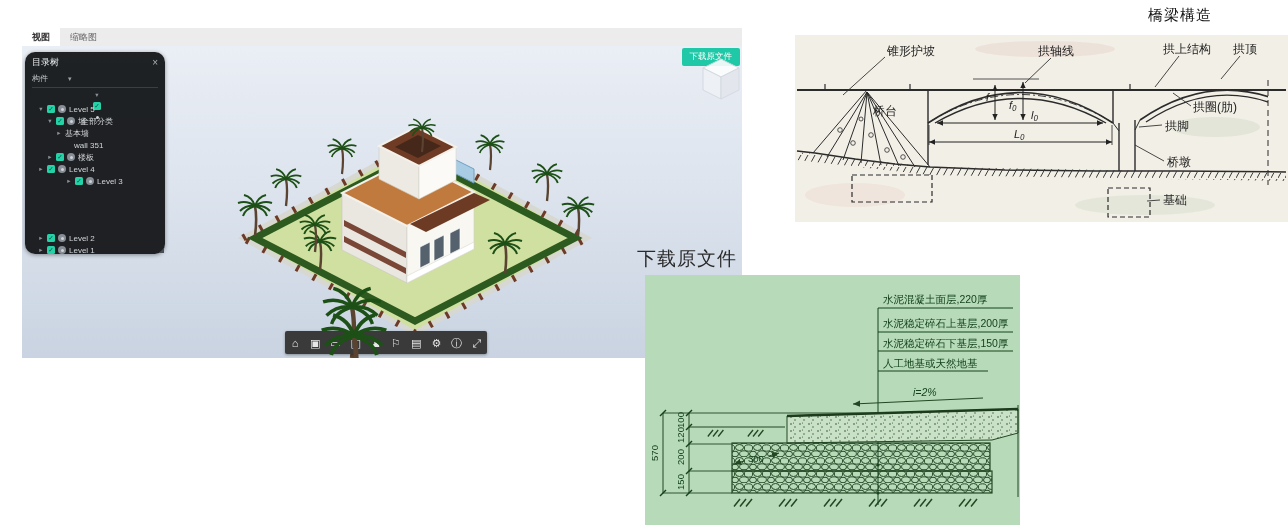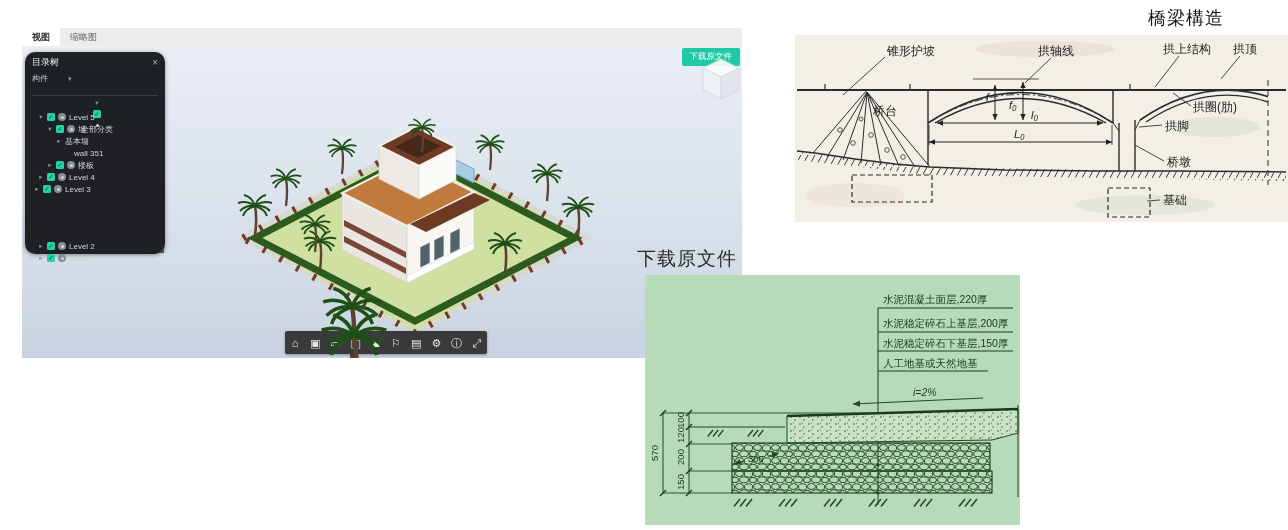--- a/index.html
+++ b/index.html
@@ -13,39 +13,39 @@
   .tab.active{background:#ffffff;color:#333;font-weight:bold;}
   .canvas{position:absolute;left:0;top:18px;width:720px;height:312px;background:linear-gradient(180deg,#eaeef5 0%,#dde4ee 45%,#c9d3e1 100%);overflow:hidden;}
   .scene{position:absolute;left:0;top:0;}
   .dl-btn{position:absolute;right:2px;top:2px;background:#1fc8a6;color:#fff;font-size:8.5px;border:none;border-radius:2px;padding:3px 8px;cursor:pointer;font-family:inherit;}
   .viewcube{position:absolute;left:672px;top:8px;width:54px;height:54px;opacity:.9;}
 
   
   .treepanel{position:absolute;left:3px;top:6px;width:140px;height:202px;background:rgba(22,24,26,.96);border-radius:10px;color:#d6d9dc;box-shadow:0 1px 4px rgba(0,0,0,.4);}
   .tp-head{display:flex;justify-content:space-between;align-items:center;padding:4px 7px 2px 7px;font-size:9px;color:#e8eaec;}
   .tp-close{color:#aab0b6;font-size:10px;cursor:pointer;line-height:1;}
-  .tp-filter{display:flex;align-items:center;gap:20px;margin:2px 7px 0 7px;padding-bottom:11px;border-bottom:1px solid #3b3f43;font-size:8px;color:#c2c6ca;cursor:pointer;}
+  .tp-filter{display:flex;align-items:center;gap:20px;margin:2px 7px 0 7px;padding-bottom:3px;border-bottom:1px solid #3b3f43;font-size:8px;color:#c2c6ca;cursor:pointer;}
   .tp-caret{font-size:7px;color:#9aa0a6;}
   .tp-items{padding-top:3px;}
   .trow{display:flex;align-items:center;gap:3px;height:12px;font-size:8px;cursor:pointer;}
   .tarrow{width:6px;font-size:6.5px;color:#8a9097;text-align:center;}
   .tcheck{width:8px;height:8px;background:#25d2a8;border-radius:1.5px;color:#0b3b2e;font-size:6.5px;line-height:8px;text-align:center;}
   .teye{width:8px;height:8px;border-radius:50%;background:#868d95;position:relative;}
   .teye::after{content:"";position:absolute;left:2.5px;top:2.5px;width:3px;height:3px;border-radius:50%;background:#cfd3d8;}
   .tlabel{color:#d2d5d8;white-space:nowrap;}
   .tp-resize{position:absolute;right:1px;bottom:1px;width:0;height:0;border-left:5px solid transparent;border-bottom:5px solid #4a4f54;cursor:nwse-resize;}
 
   
   .toolbar{position:absolute;left:263px;top:285px;width:202px;height:23px;background:#3a3a3a;border-radius:2px;display:flex;align-items:center;justify-content:space-around;box-shadow:0 1px 3px rgba(0,0,0,.35);}
   .tbico{width:18px;height:18px;color:#e6e6e6;font-size:11px;line-height:18px;text-align:center;cursor:pointer;}
   .tb-dot{position:absolute;left:346px;top:281px;width:3px;height:3px;border-radius:50%;background:#fff;}
   .palm-over{position:absolute;left:280px;top:235px;pointer-events:none;}
 
   
-  .bridge-title{position:absolute;left:1148px;top:6px;font-size:18px;color:#161616;letter-spacing:1px;}
+  .bridge-title{position:absolute;left:1148px;top:6px;font-size:15px;color:#161616;letter-spacing:1px;}
   .road-title{position:absolute;left:637px;top:246px;font-size:19px;color:#2a2a2a;letter-spacing:1px;}
 
   .bridge-svg{position:absolute;left:795px;top:35px;}
   .road-svg{position:absolute;left:645px;top:275px;}
 
   svg text{font-family:"Liberation Sans","DejaVu Sans",sans-serif;}
   .blab{font-size:12px;fill:#1d1d1d;}
   .bdim{font-size:11px;font-style:italic;fill:#1d1d1d;}
   .rlab{font-size:10.5px;fill:#14421c;}
   .rdim{font-size:9.5px;fill:#14421c;}
@@ -175,21 +175,21 @@
               <span class="tcheck">✓</span>
               <span class="teye"></span>
               <span class="tlabel">楼板</span>
             </div>
             <div class="trow" style="padding-left: 13px;">
               <span class="tarrow">▸</span>
               <span class="tcheck">✓</span>
               <span class="teye"></span>
               <span class="tlabel">Level 4</span>
             </div>
-            <div class="trow" style="padding-left: 9px;">
+            <div class="trow" style="padding-left: 9px; margin-left: 32px;">
               <span class="tarrow">▸</span>
               <span class="tcheck">✓</span>
               <span class="teye"></span>
               <span class="tlabel">Level 3</span>
             </div>
             <div class="trow" style="padding-left: 13px; margin-top: 45px;">
               <span class="tarrow">▸</span>
               <span class="tcheck">✓</span>
               <span class="teye"></span>
               <span class="tlabel">Level 2</span>

